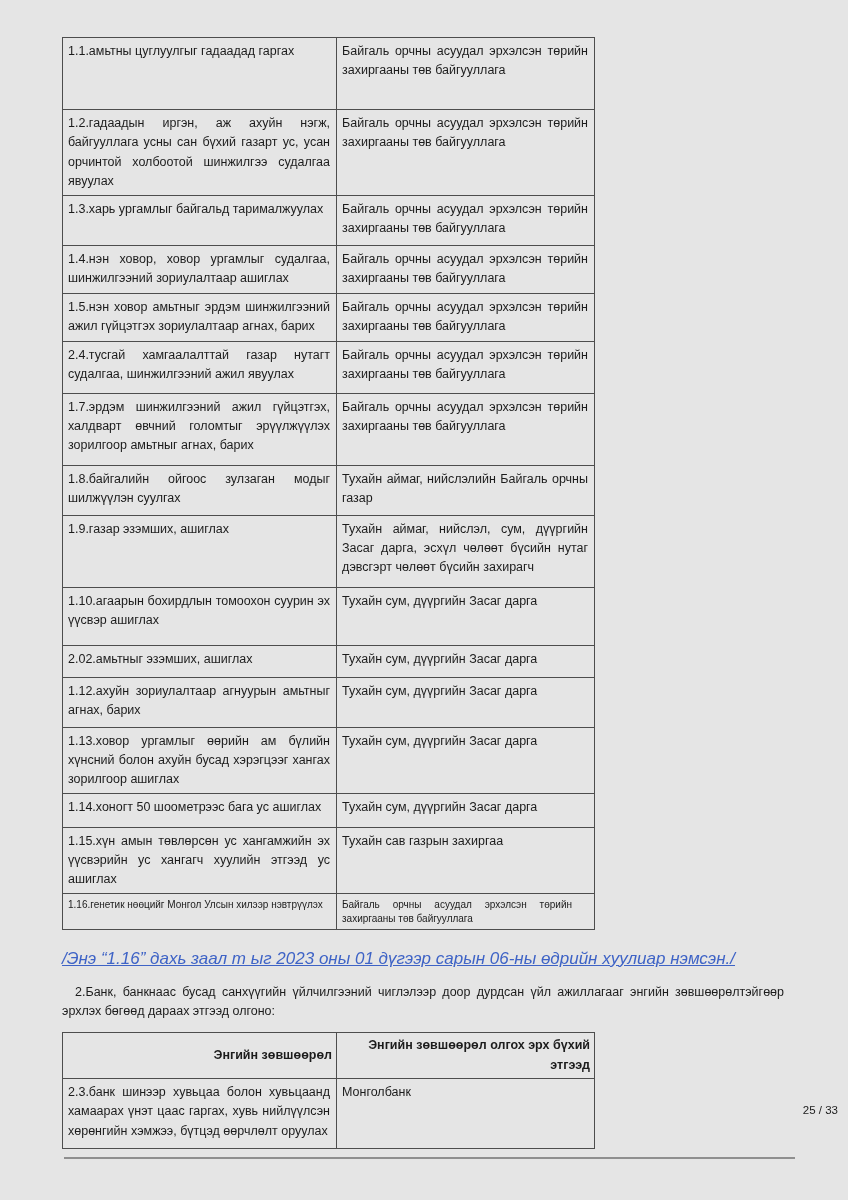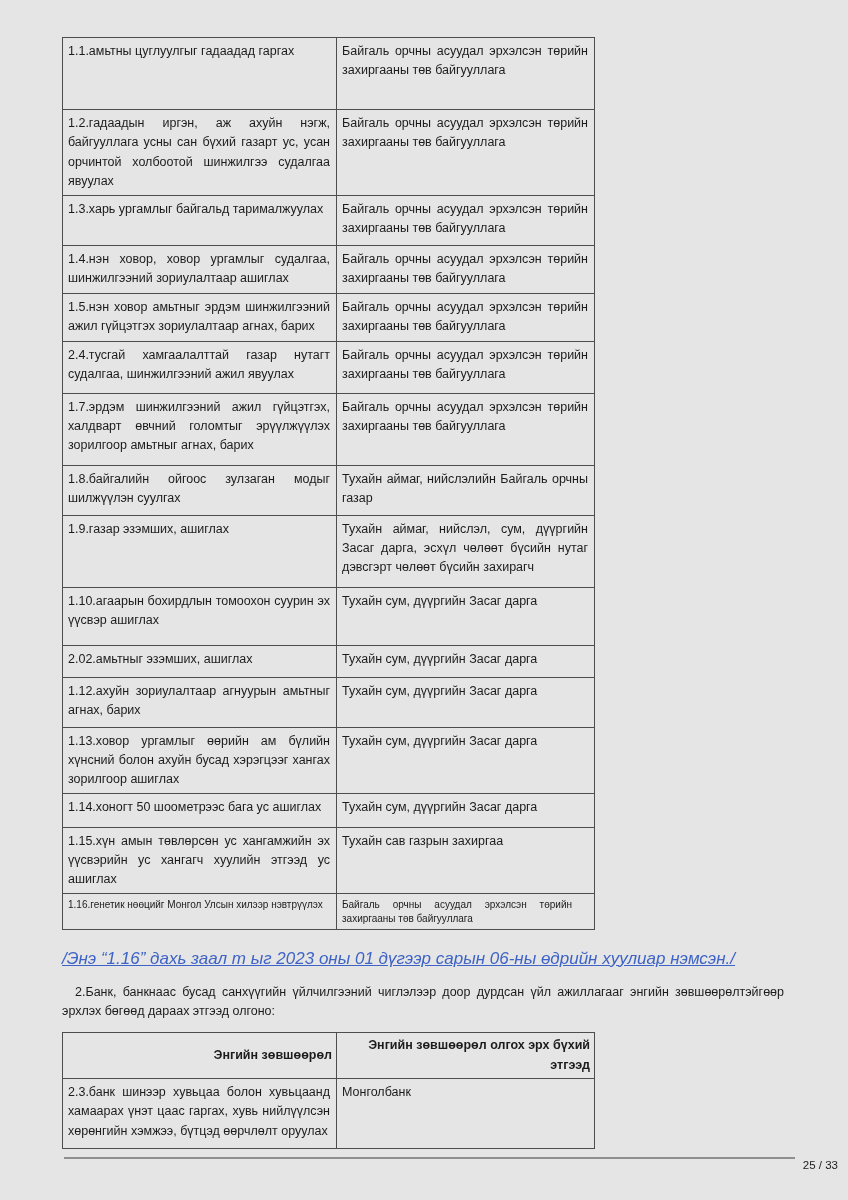--- a/index.html
+++ b/index.html
@@ -57,21 +57,21 @@
   }
 
   .footer-rule{
     position:absolute;
     left:64px;top:1157px;
     width:731px;height:2px;
     background:#8f8f8f;
   }
   .page-number{
     position:absolute;
-    top:1159px;right:10px;
+    top:1104px;right:10px;
     font-size:11.5px;
     color:#1c1c1c;
   }
 </style>
 </head>
 <body>
 
 <div class="page">
   <div class="content">
 

